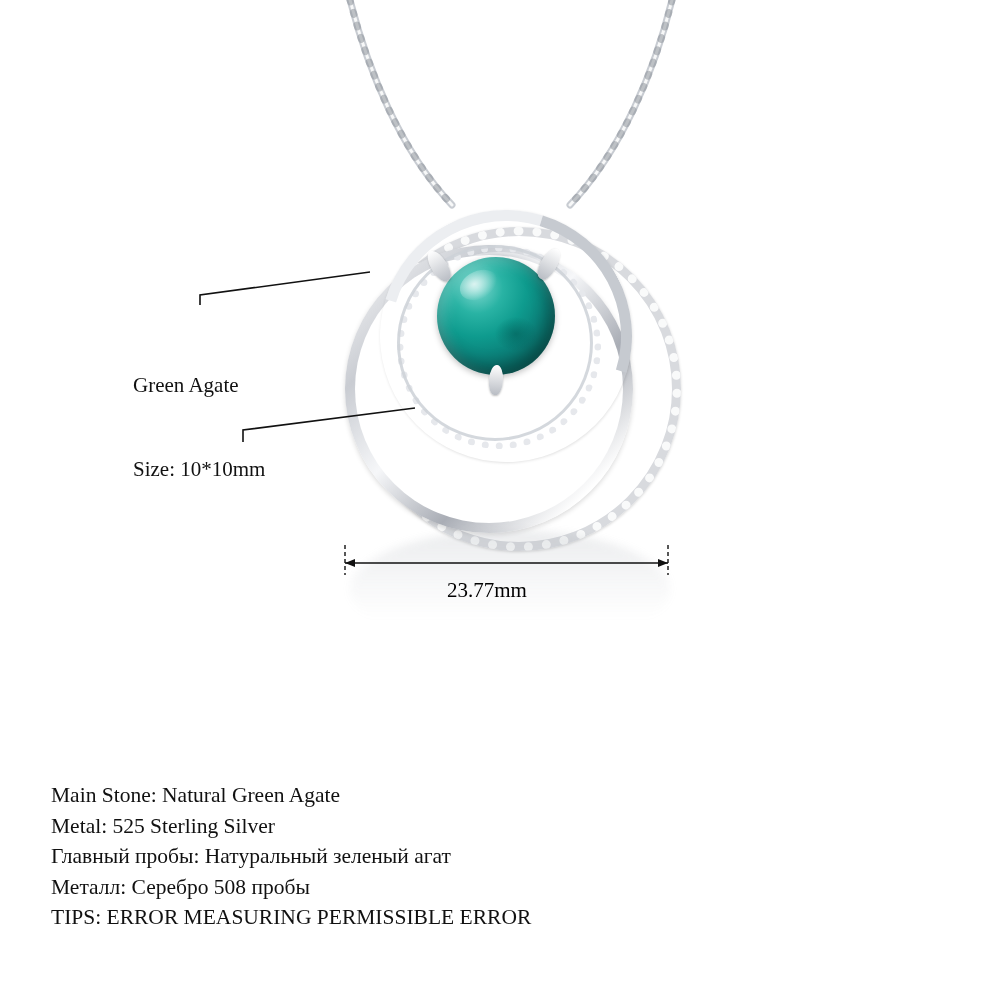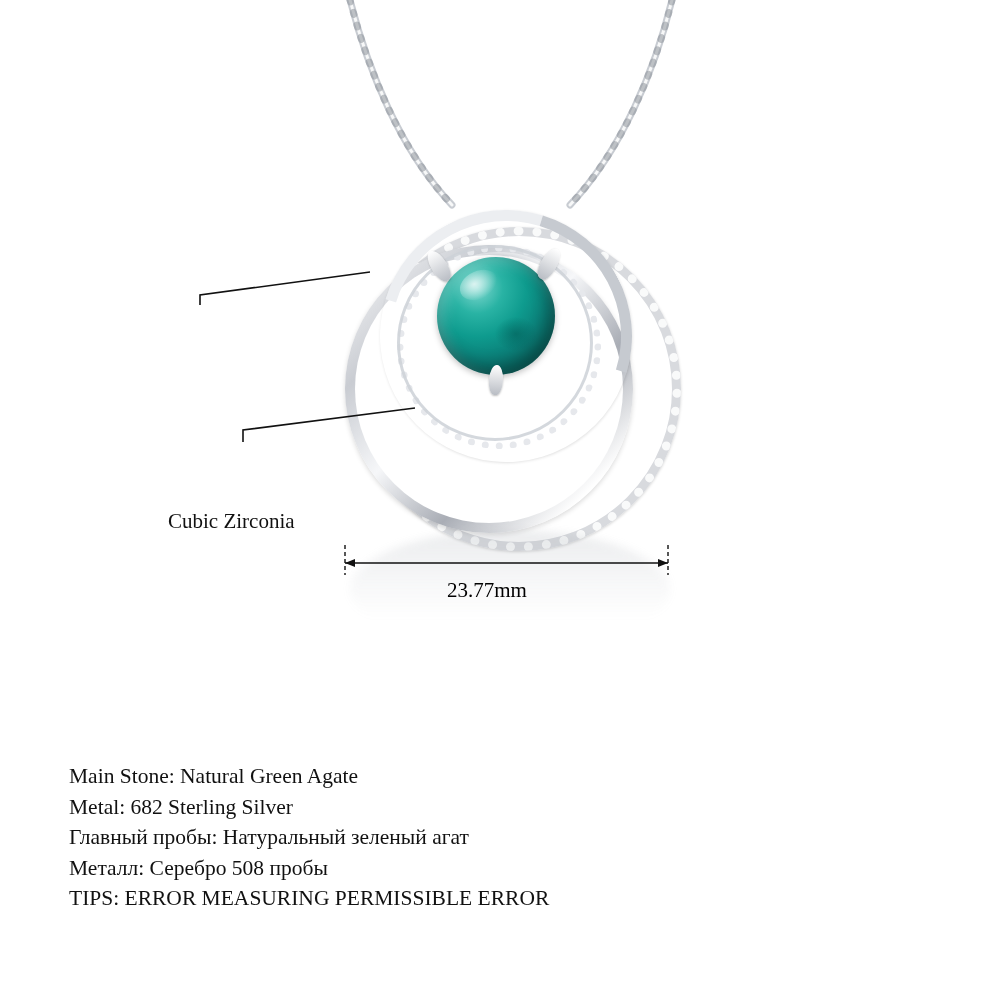--- a/index.html
+++ b/index.html
@@ -213,23 +213,22 @@
     left: 447px;
     top: 578px;
     font-size: 21px;
     color: #000000;
   }
 
   
   .specs {
     position: absolute;
     left: 51px;
-    top: 761px;
+    top: 780px;
     width: 900px;
-    margin-left: 18px;
   }
   .spec-line {
     font-size: 21.5px;
     line-height: 1.42;
     color: #111;
     white-space: pre;
   }
 </style>
 </head>
 <body>
@@ -268,29 +267,30 @@
 
       <path d="M243,442 L243,430 L415,408" fill="none" stroke="#111" stroke-width="1.6"></path>
 
       <line x1="345" y1="545" x2="345" y2="575" stroke="#111" stroke-width="1.4" stroke-dasharray="4 3"></line>
       <line x1="668" y1="545" x2="668" y2="575" stroke="#111" stroke-width="1.4" stroke-dasharray="4 3"></line>
       <line x1="345" y1="563" x2="668" y2="563" stroke="#111" stroke-width="1.4"></line>
       <path d="M345,563 l10,-4 l0,8 z" fill="#111"></path>
       <path d="M668,563 l-10,-4 l0,8 z" fill="#111"></path>
     </svg>
 
-
-    <div class="callout-label callout-cz">
-      <div>Cubic Zirconia</div>
+    <div class="callout-label callout-green">
+      <div>Green Agate</div>
+      <div>Size: 10*10mm</div>
     </div>
+
 
     <div class="dim-label">23.77mm</div>
   </div>
 
   <div class="specs">
     <div class="spec-line">Main Stone: Natural Green Agate</div>
-    <div class="spec-line">Metal: 682 Sterling Silver</div>
+    <div class="spec-line">Metal: 525 Sterling Silver</div>
     <div class="spec-line">Главный пробы: Натуральный зеленый агат</div>
     <div class="spec-line">Металл: Серебро 508 пробы</div>
     <div class="spec-line">TIPS: ERROR MEASURING PERMISSIBLE ERROR</div>
   </div>
 
 </div>
 
 </body></html>

